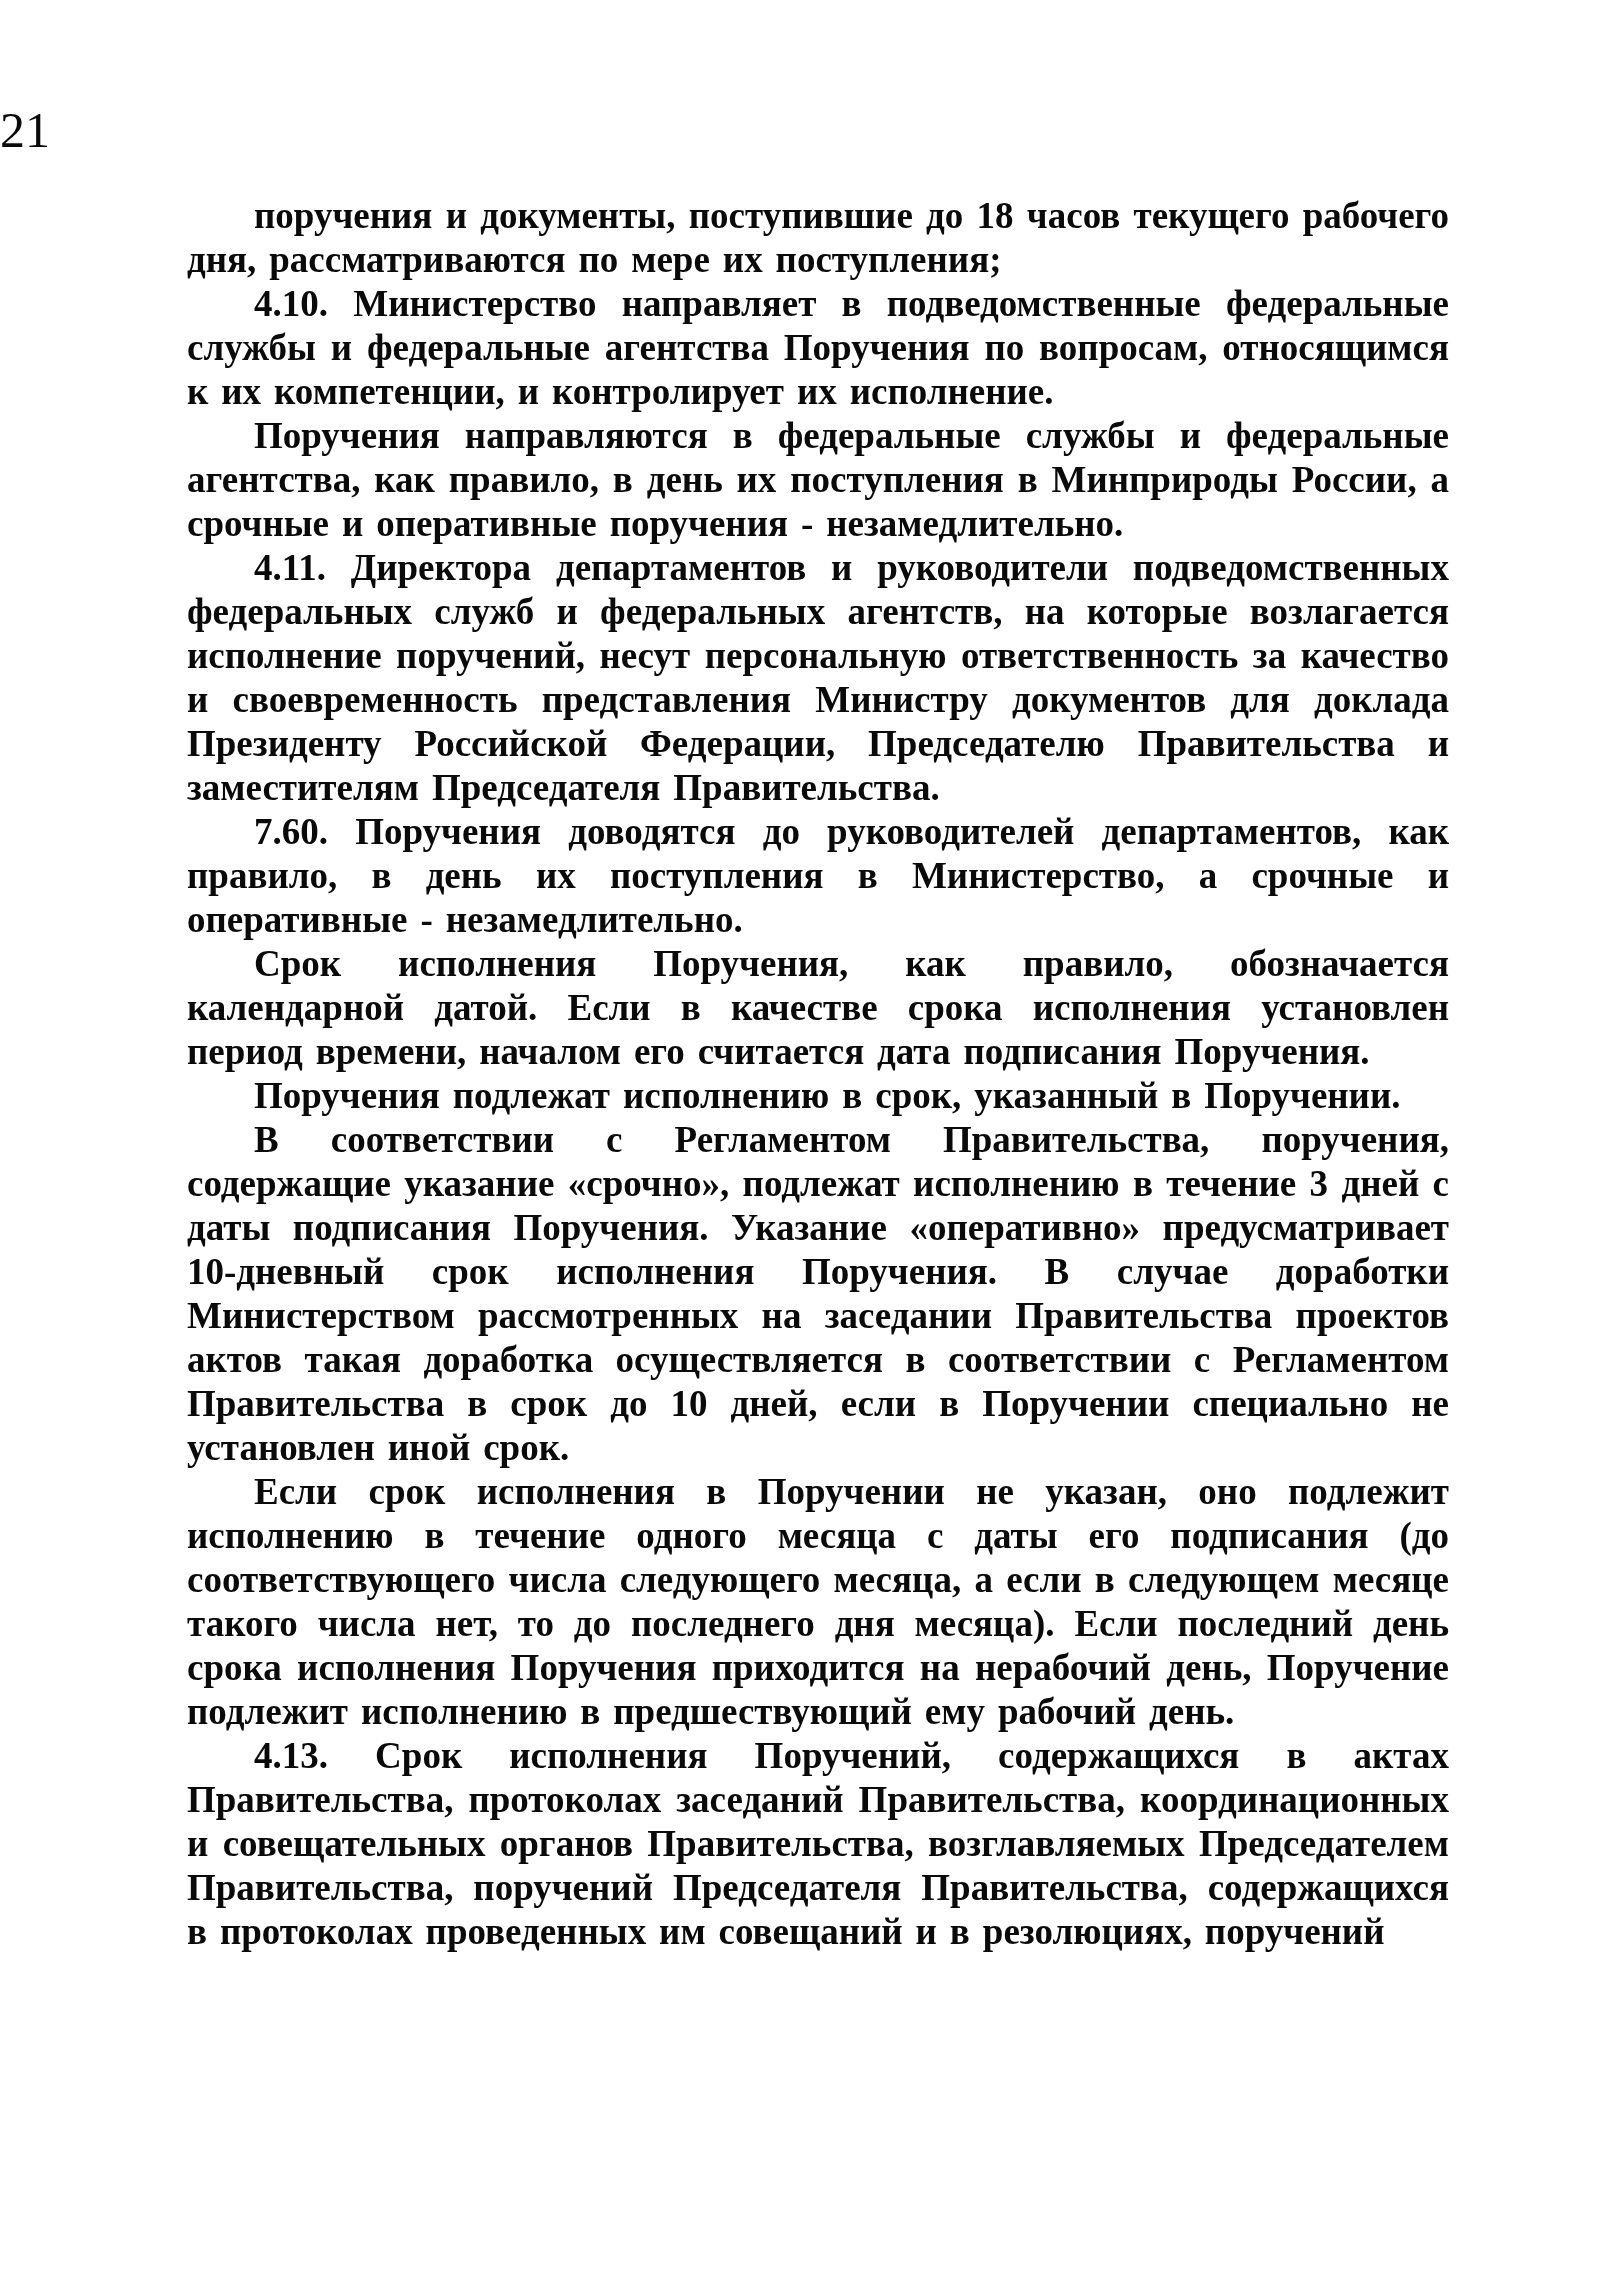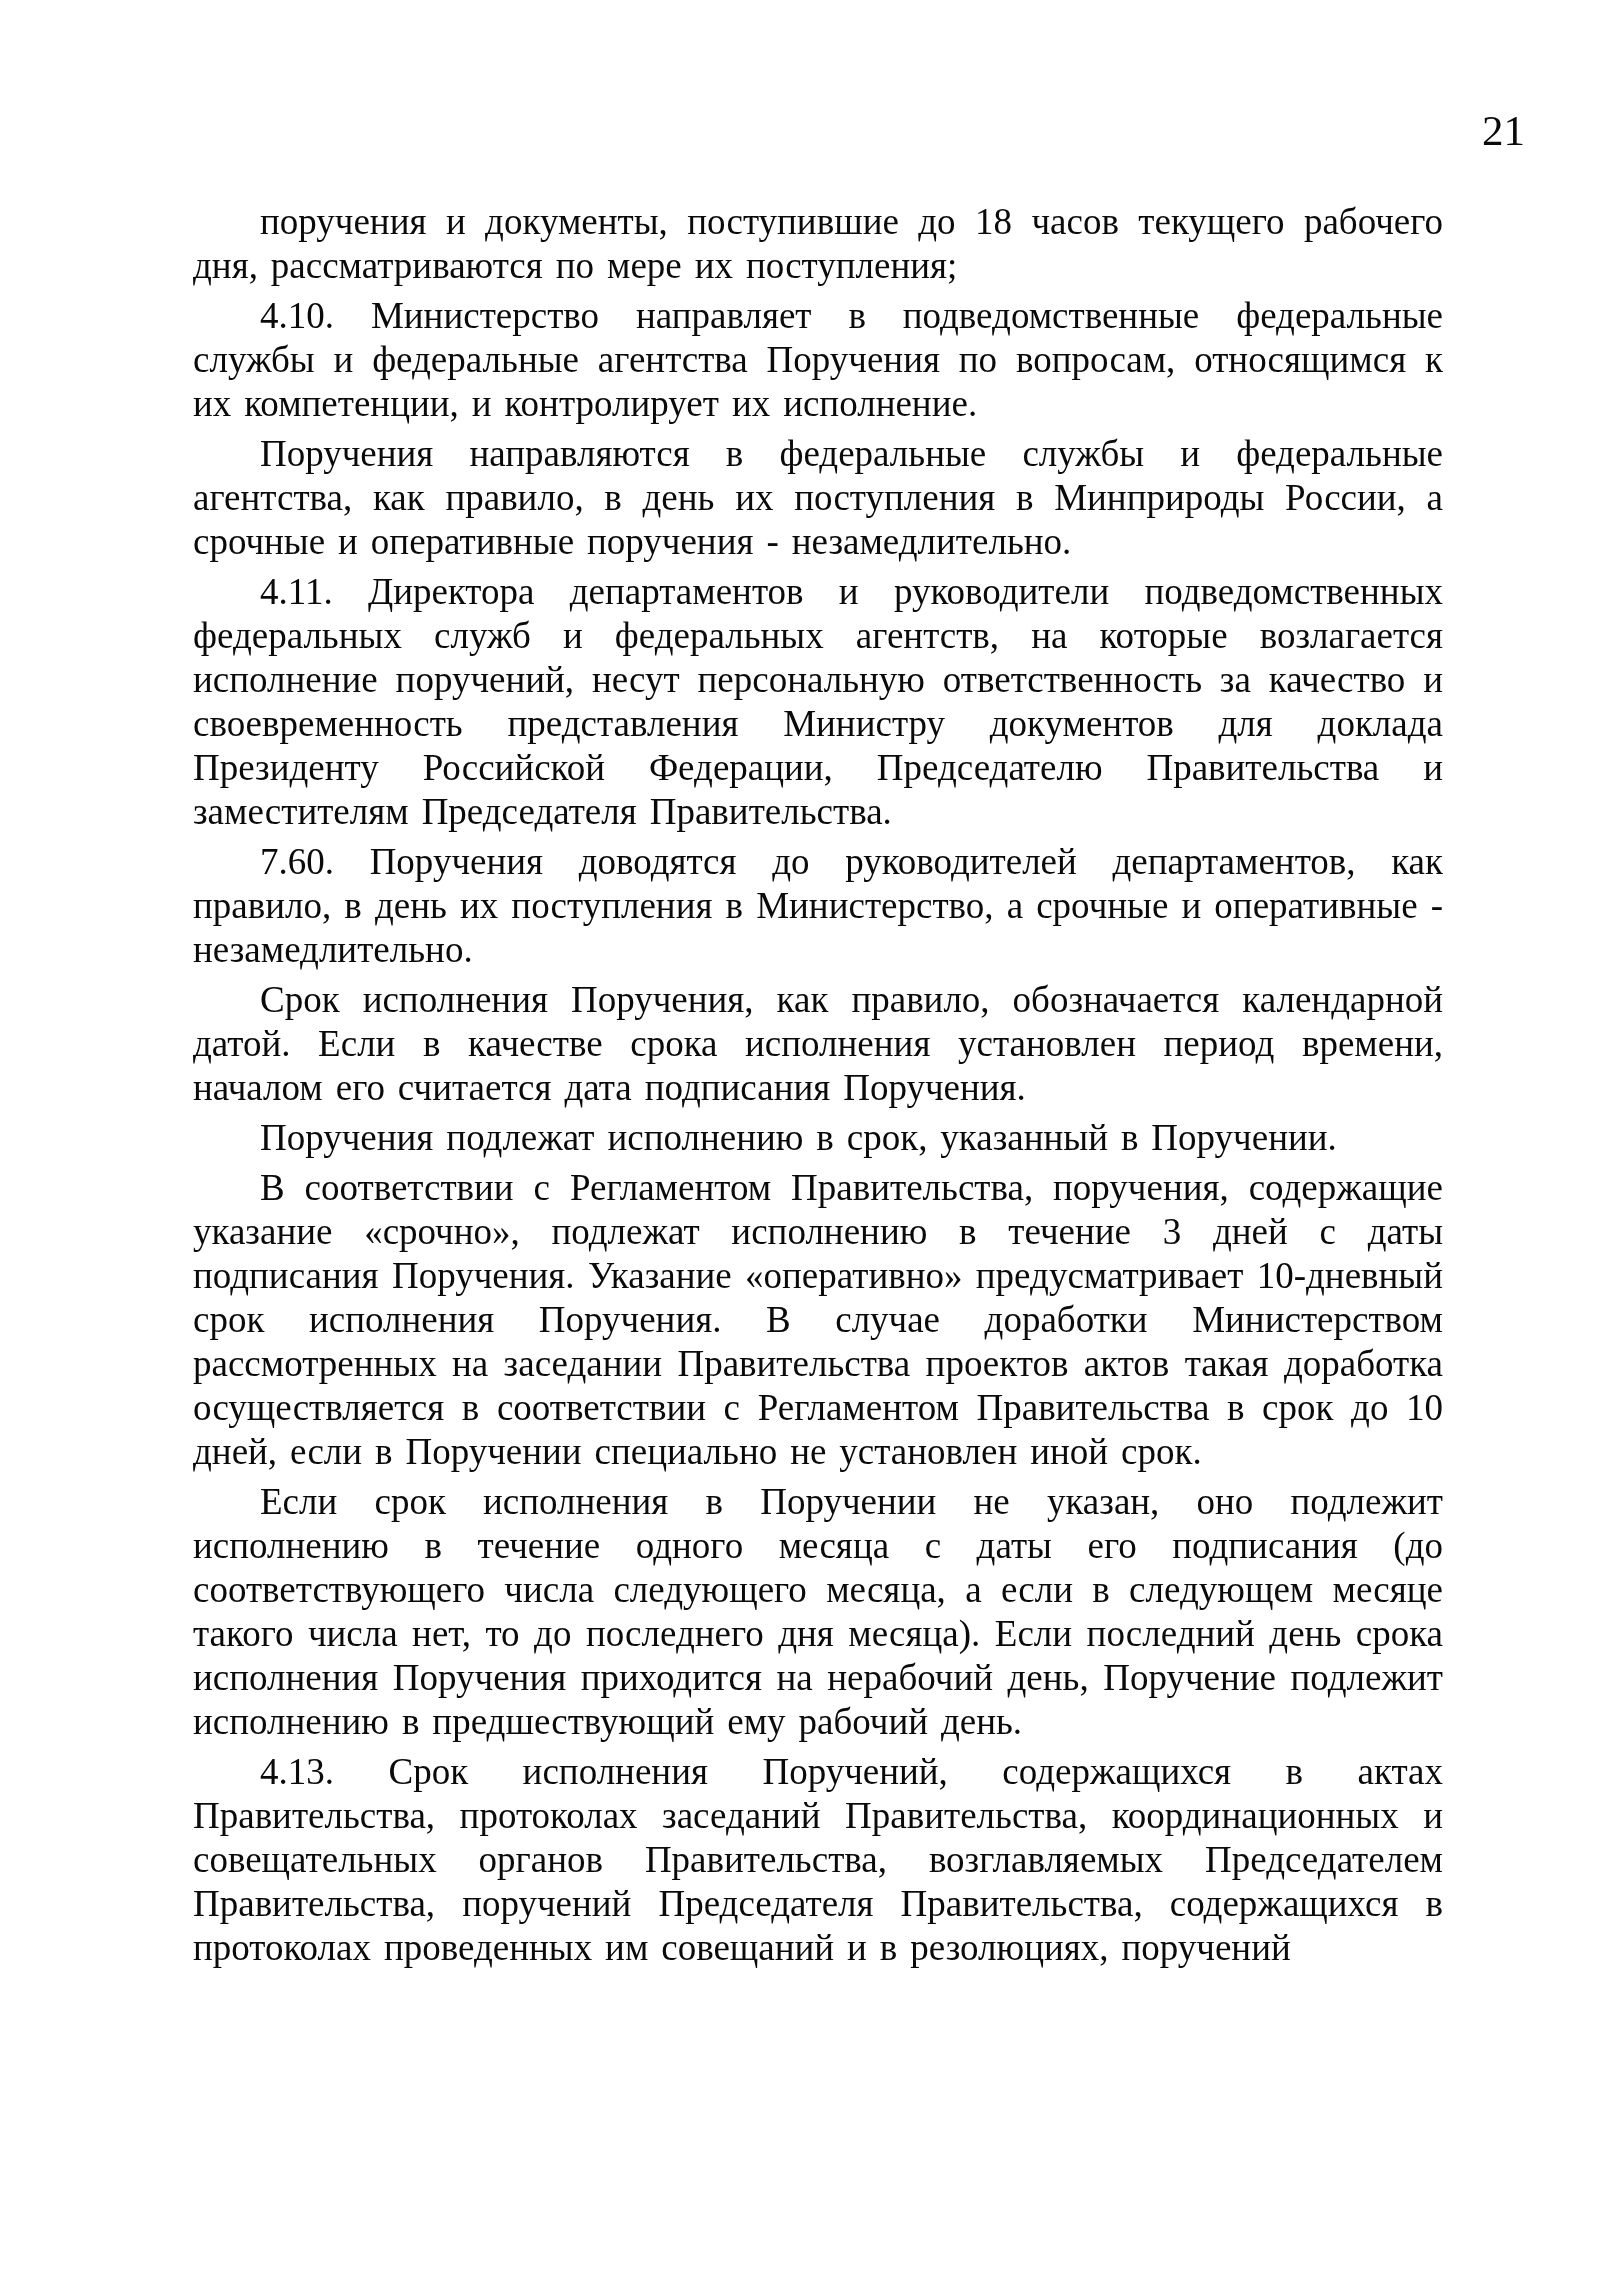--- a/index.html
+++ b/index.html
@@ -11,38 +11,39 @@
     position: relative;
     font-family: "Liberation Serif", serif;
     color: #0a0a0a;
     overflow: hidden;
   }
   .page-number {
     position: absolute;
     top: 111px;
     left: 0;
     width: 1525px;
-    text-align: right;
-    font-size: 43px;
+    text-align: left;
+    font-size: 50px;
     line-height: 39px;
   }
   .text-body {
     position: absolute;
     left: 187px;
     top: 194px;
     width: 1262px;
   }
   .text-body p {
-    margin: 6px;
+    margin: 0;
     padding: 0;
     text-indent: 67px;
     text-align: justify;
     font-size: 37px;
     line-height: 44px;
     word-spacing: 0.10em;
+    font-weight: bold;
   }
 </style>
 </head>
 <body>
 
 <div>
 
   <div class="page-number">21</div>
 
   <div class="text-body">

